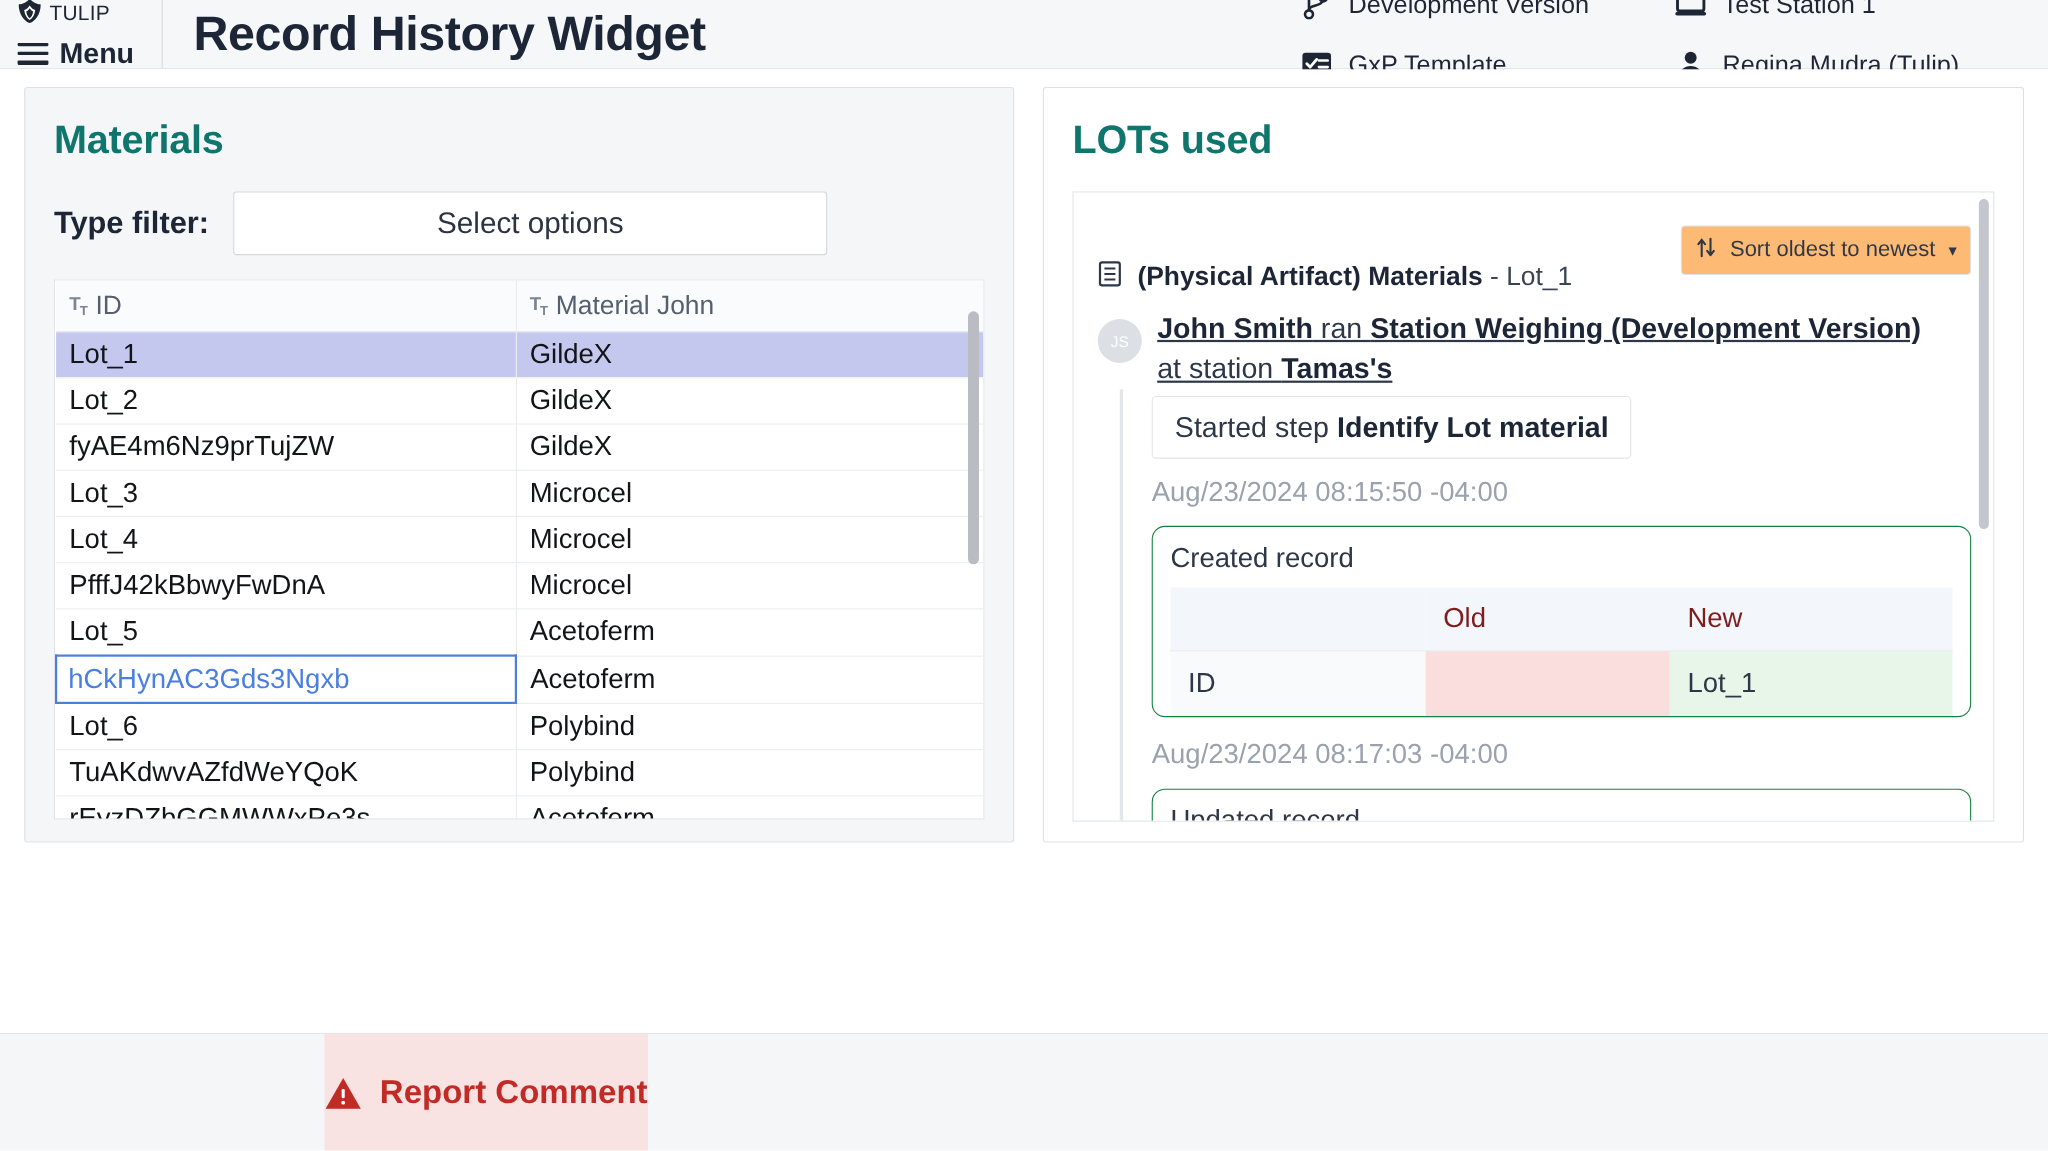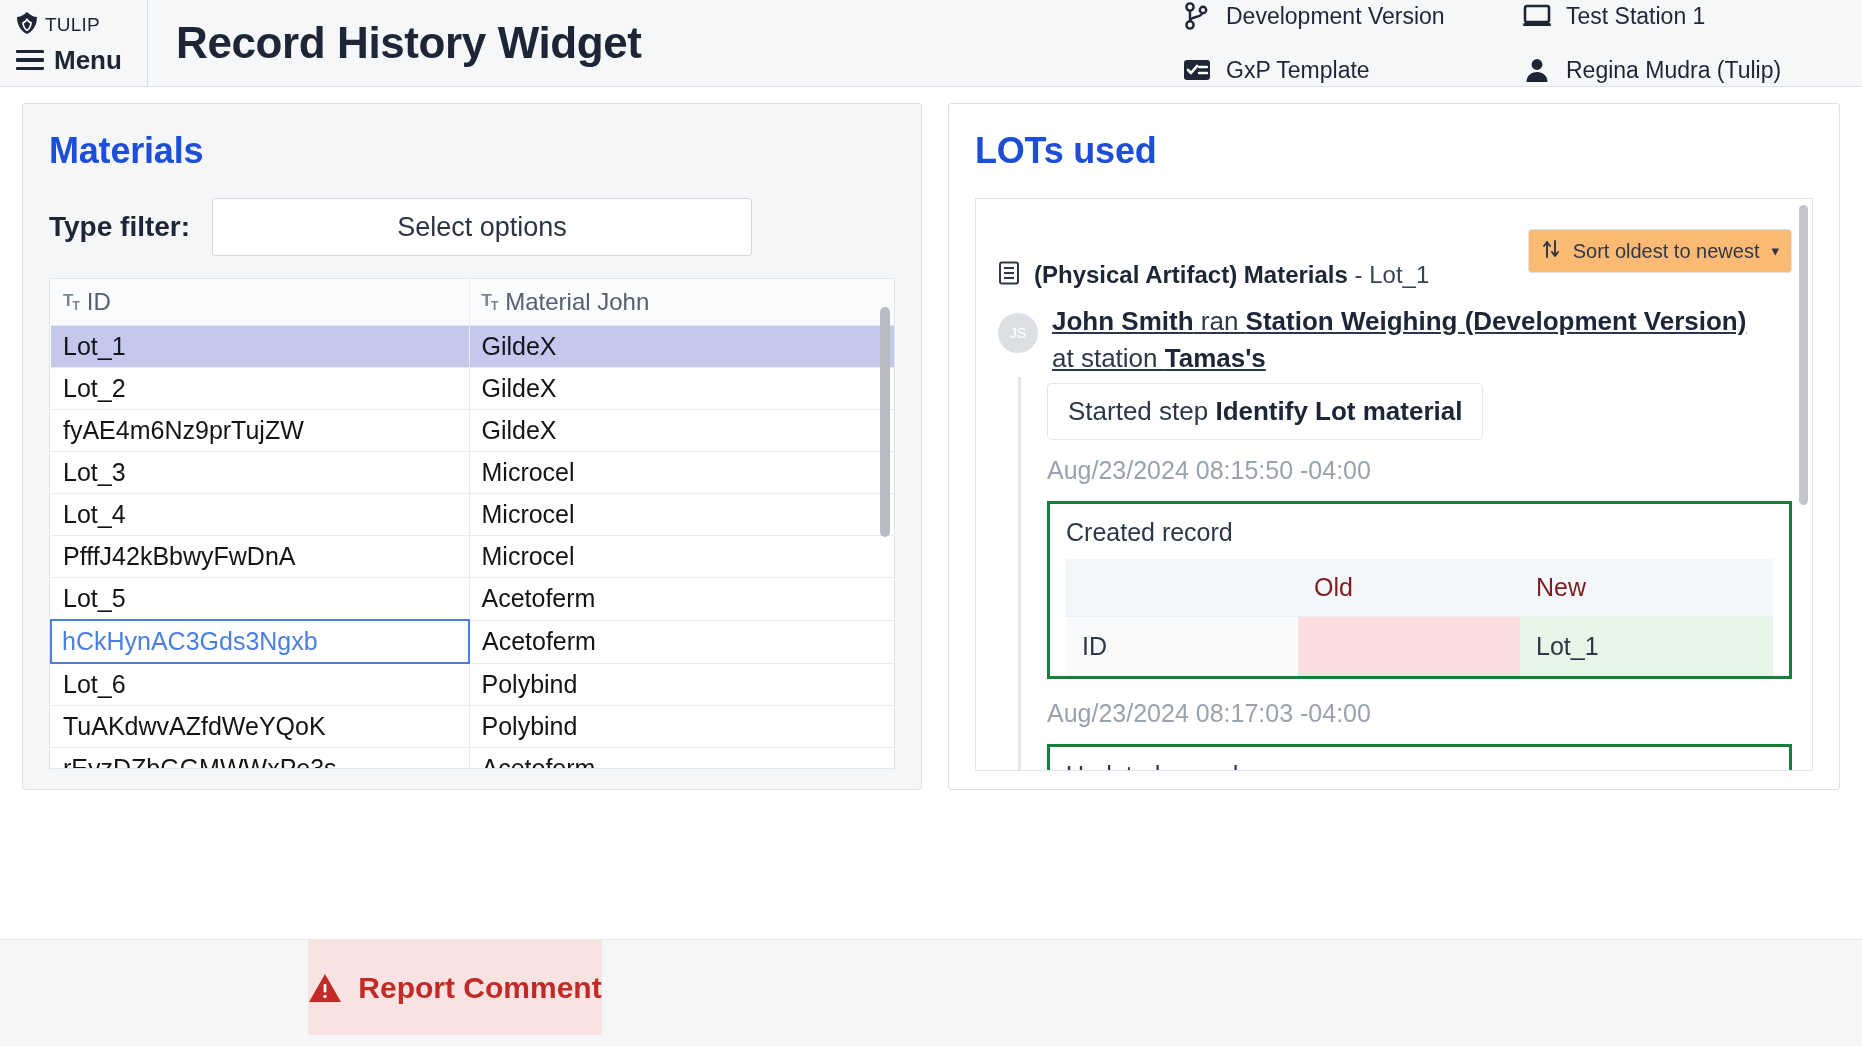--- a/index.html
+++ b/index.html
@@ -6,21 +6,21 @@
   html, body {
     width: 1862px; height: 1046px;
     font-family: "Liberation Sans", sans-serif;
     background: #ffffff;
     overflow: hidden;
   }
   body { position: relative; }
 
   
   .header {
-    height: 87px;
+    height: 63px;
     display: flex;
     align-items: stretch;
     background: #f6f7f9;
     border-bottom: 1px solid #dfe3e8;
   }
   .brand-block {
     width: 148px;
     flex: 0 0 148px;
     border-right: 1px solid #d7dbe0;
     padding: 8px 0 8px 16px;
@@ -73,21 +73,21 @@
     background: #f4f6f8;
     border: 1px solid #dde1e6;
     border-radius: 3px;
     display: flex; flex-direction: column;
     overflow: hidden;
   }
   .panel-left { width: 900px; flex: 0 0 900px; padding: 26px 26px 20px 26px; }
   .panel-right { flex: 1 1 auto; background: #ffffff; padding: 26px 26px 18px 26px; }
 
   .panel-title {
-    font-size: 36px; font-weight: 700; color: #1d4ed8;
+    font-size: 36px; font-weight: 700; color: #0f766e;
     margin-bottom: 26px; letter-spacing: -0.2px;
   }
 
   
   .filter-row { display: flex; align-items: center; gap: 22px; margin-bottom: 22px; }
   .filter-label { font-size: 28px; font-weight: 700; color: #1d2637; white-space: nowrap; }
   .filter-select {
     flex: 0 0 540px;
     height: 58px;
     background: #ffffff;
@@ -204,22 +204,22 @@
     border-radius: 4px;
     background: #ffffff;
     padding: 12px 20px;
     font-size: 26px; color: #2d3748;
     margin-bottom: 16px;
   }
   .step-chip b { font-weight: 700; color: #1d2637; }
   .timestamp { font-size: 25px; color: #9aa2ae; margin-bottom: 16px; }
 
   .record-card {
-    border: 3px solid #15803d;
-    border-radius: 0;
+    border: 1px solid #15803d;
+    border-radius: 12px;
     background: #ffffff;
     padding: 14px 16px 0 16px;
     margin-bottom: 20px;
     overflow: hidden;
   }
   .record-title { font-size: 25px; color: #2d3748; margin-bottom: 12px; }
   table.diff { width: 100%; border-collapse: collapse; table-layout: fixed; }
   table.diff col.c-field { width: 232px; }
   table.diff col.c-old { width: 222px; }
   .diff th {
@@ -253,23 +253,23 @@
   .footer {
     position: absolute;
     left: 0; right: 0; bottom: 0;
     height: 107px;
     background: #f4f6f8;
     border-top: 1px solid #e2e5e9;
     display: flex; align-items: center;
   }
   .report-btn {
     position: absolute;
-    left: 308px;
+    left: 295px;
     top: 0;
-    height: 95px;
+    height: 107px;
     width: 294px;
     background: #f8e2e2;
     display: flex; align-items: center; justify-content: center;
     gap: 16px;
     cursor: pointer;
   }
   .report-label { font-size: 30px; font-weight: 700; color: #c22a26; }
   .warn-tri { width: 34px; height: 30px; }
 </style>
 </head>

